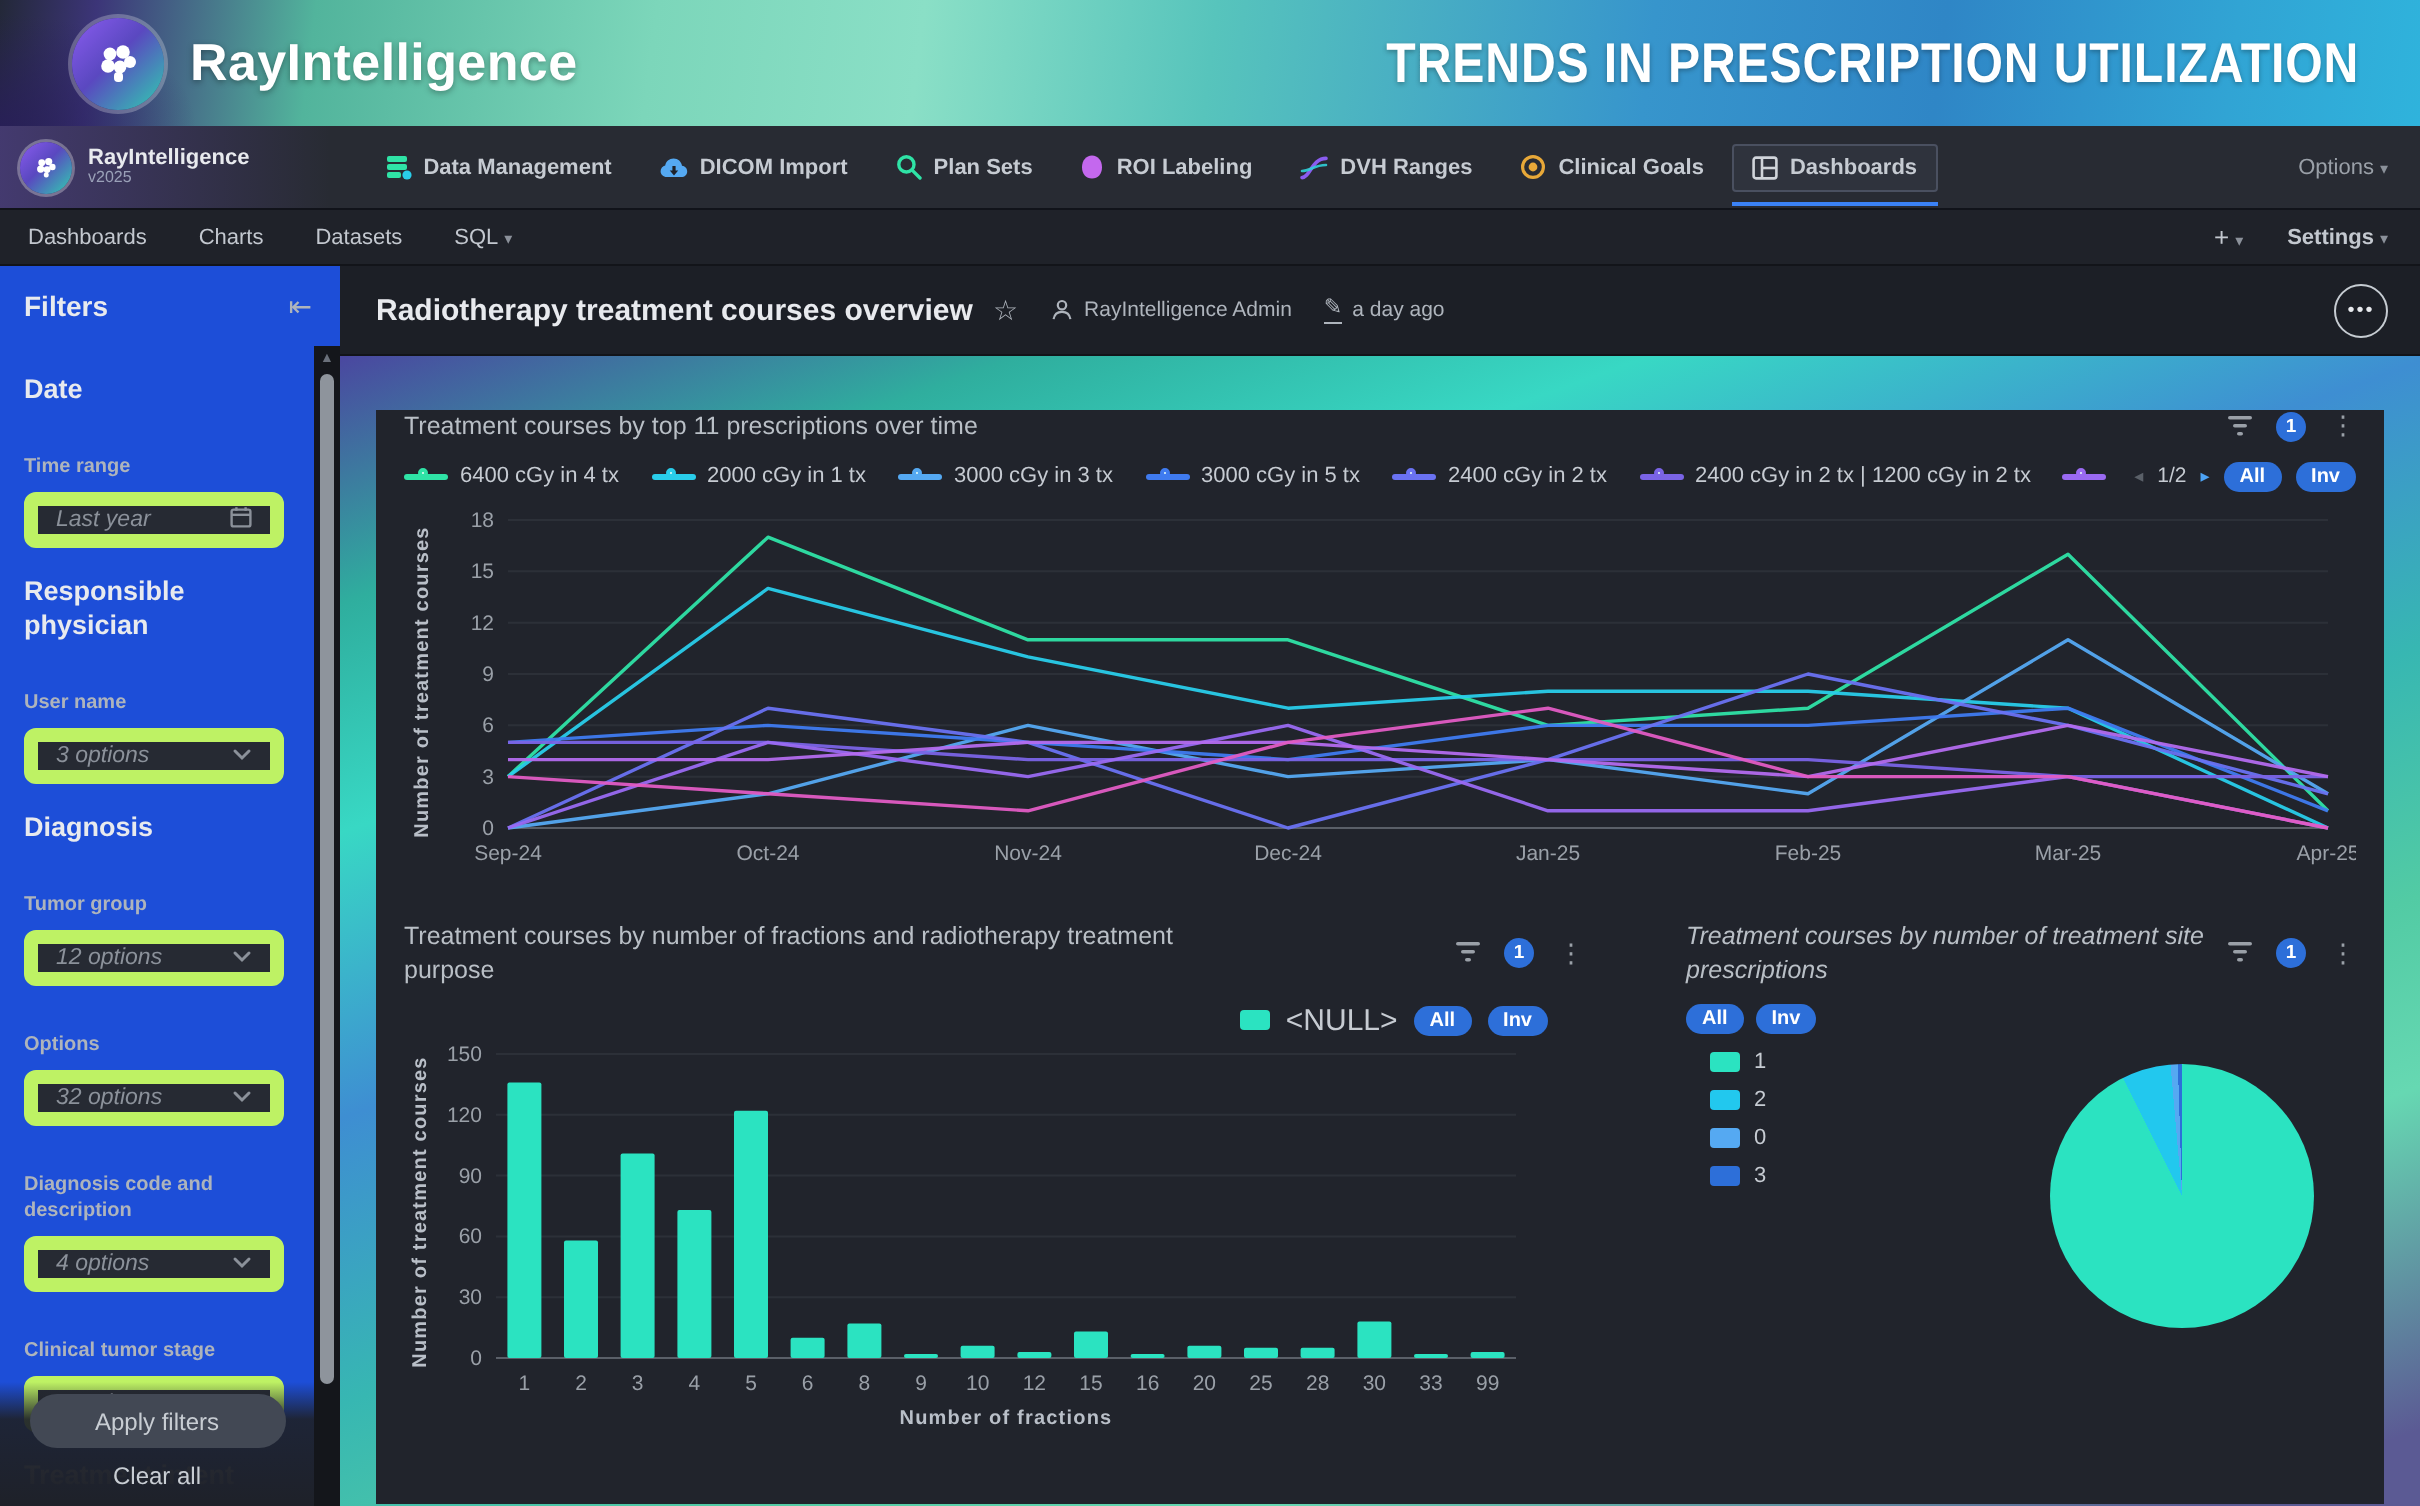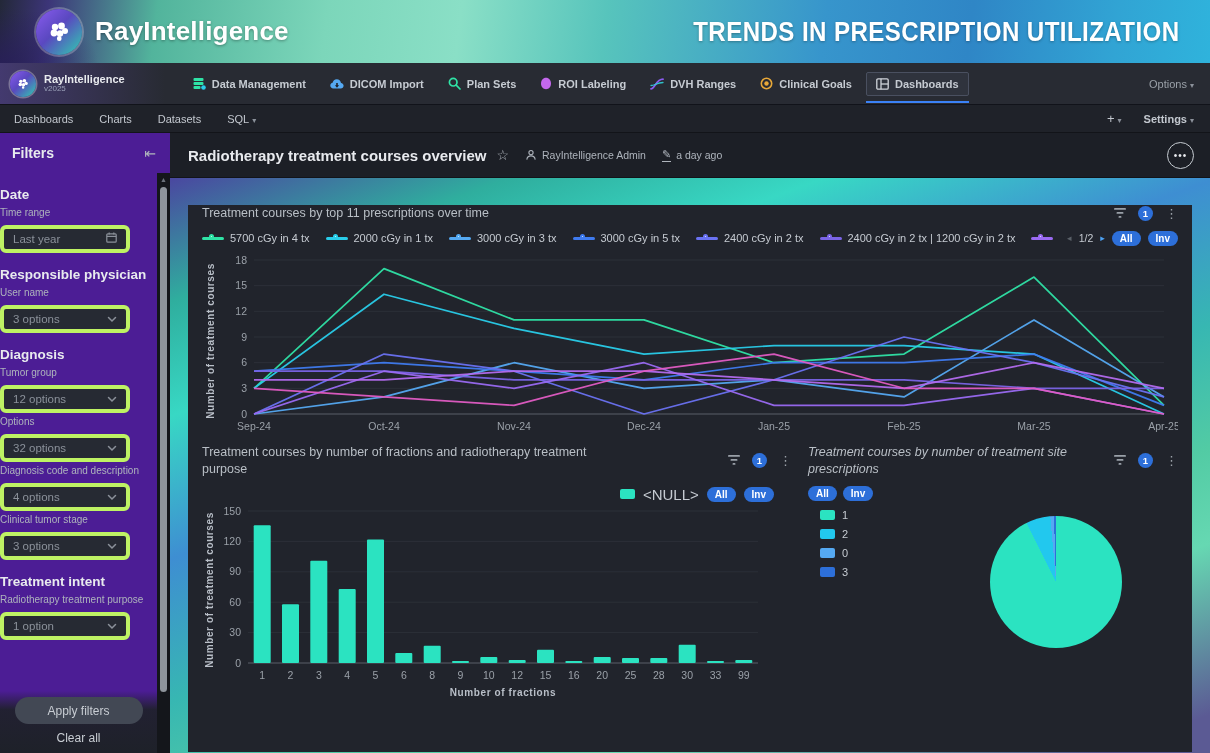--- a/index.html
+++ b/index.html
@@ -52,33 +52,33 @@
   .tb-items { display:flex; align-items:center; gap:26px; margin-left:14px; }
   .tb-item { color:#c3c8cf; font-size:11px; cursor:pointer; }
   .tb-right { margin-left:auto; display:flex; align-items:center; gap:22px; margin-right:16px; }
   .tb-add { color:#c3c8cf; font-size:13px; cursor:pointer; }
   .tb-settings { color:#c3c8cf; font-size:11px; font-weight:600; cursor:pointer; }
 
   
   .workspace { display:flex; height:620px; }
 
   
-  .sidebar { width:170px; background:#4c1d95; position:relative; flex:none; }
+  .sidebar { width:170px; background:#1d4ed8; position:relative; flex:none; }
   .filters-header { height:40px; display:flex; align-items:center; justify-content:space-between;
     padding:0 14px 0 12px; }
   .filters-title { color:#e8eaee; font-size:14px; font-weight:700; }
   .collapse-ic { color:#aeb4bc; font-size:14px; cursor:pointer; }
   .filters-body { position:absolute; top:44px; bottom:0; left:0; right:14px;
-    padding:8px 0 0 0; overflow:hidden; }
+    padding:8px 0 0 12px; overflow:hidden; }
   .f-heading { color:#e8eaee; font-size:13.5px; font-weight:700; margin:14px 0 2px; line-height:1.25; }
   .f-heading:first-child { margin-top:2px; }
-  .f-label { color:#aeb4bc; font-size:10px; font-weight:400; margin:2px 0 6px; line-height:1.3; }
-  .f-control { width:130px; height:28px; background:#262a33; border:4px solid #bef264;
+  .f-label { color:#aeb4bc; font-size:10px; font-weight:700; margin:23px 0 6px; line-height:1.3; }
+  .f-control { width:130px; height:28px; background:#262a33; border:7px solid #bef264;
     border-radius:6px; display:flex; align-items:center; justify-content:space-between;
-    padding:0 9px; cursor:pointer; }
+    padding:0 9px; cursor:pointer;font-style:italic; }
   .f-value { color:#8b919a; font-size:11.5px; }
   .f-ic { color:#8b919a; font-size:11px; }
   .sb-track { position:absolute; top:40px; bottom:0; right:0; width:13px; background:#14161b; }
   .sb-up { position:absolute; top:3px; left:3px; color:#6a707a; font-size:7px; }
   .sb-thumb { position:absolute; top:14px; left:3px; width:7px; height:505px;
     background:#8e949c; border-radius:4px; }
   .filters-footer { position:absolute; left:0; right:13px; bottom:0; padding:6px 0 8px;
     display:flex; flex-direction:column; align-items:center; gap:7px;
     background:linear-gradient(180deg,rgba(30,33,41,0) 0%,rgba(30,33,41,.92) 30%,#1e2129 100%); }
   .apply-btn { width:128px; height:27px; border-radius:14px; background:#424854; border:none;
@@ -130,21 +130,21 @@
   .lg-controls { display:flex; align-items:center; gap:7px; margin-left:10px; flex:none; }
   .pg-arrow-l { color:#5a6068; font-size:9px; cursor:pointer; }
   .pg-arrow-r { color:#4da3f5; font-size:9px; cursor:pointer; }
   .pg-label { color:#c6cbd2; font-size:10.5px; }
 
   .axtick { fill:#9aa0a8; font-size:10.5px; font-family:"Liberation Sans",sans-serif; }
   .axlab { fill:#b9bfc8; font-size:10px; font-weight:700; letter-spacing:.6px;
     font-family:"Liberation Sans",sans-serif; }
 
   
-  .bottom-row { display:flex; margin-top:6px; }
+  .bottom-row { display:flex; margin-top:22px;gap:35px; }
   .bar-card { width:590px; flex:none; }
   .bar-legend { display:flex; align-items:center; justify-content:flex-end; gap:8px; margin:8px 18px 2px 0; }
   .sq { width:15px; height:10px; border-radius:2px; }
   .null-label { color:#c6cbd2; font-size:15px; }
   .pie-card { flex:1; position:relative; padding-left:16px; }
   .pie-pills { display:flex; gap:6px; margin-top:8px; }
   .pie-legend { margin-top:8px; display:flex; flex-direction:column; gap:7px; }
   .pl-row { display:flex; align-items:center; gap:7px; margin-left:12px; }
   .pl-label { color:#c6cbd2; font-size:11px; }
   .pie { position:absolute; left:198px; top:72px; width:132px; height:132px; border-radius:50%; }
@@ -389,21 +389,21 @@
               <span class="badge">1</span>
               <span class="kebab">⋮</span>
             </span>
           </div>
           <div class="legend-row">
             <div class="lg-items" id="line-legend">
                 <span class="lg-item" style="--c: #2fe3a6;">
                   <span class="lg-line">
                     <i class="lg-dot"></i>
                   </span>
-                  <span class="lg-label">5700 cGy in 4 tx</span>
+                  <span class="lg-label">6400 cGy in 4 tx</span>
                 </span>
                 <span class="lg-item" style="--c: #29cdea;">
                   <span class="lg-line">
                     <i class="lg-dot"></i>
                   </span>
                   <span class="lg-label">2000 cGy in 1 tx</span>
                 </span>
                 <span class="lg-item" style="--c: #55a9f2;">
                   <span class="lg-line">
                     <i class="lg-dot"></i>

